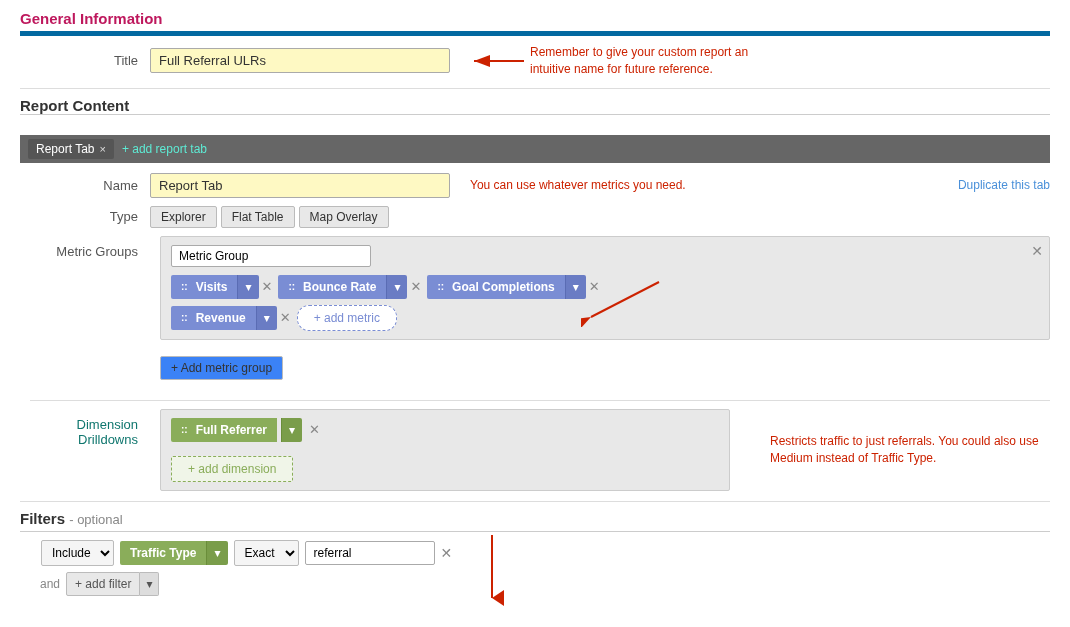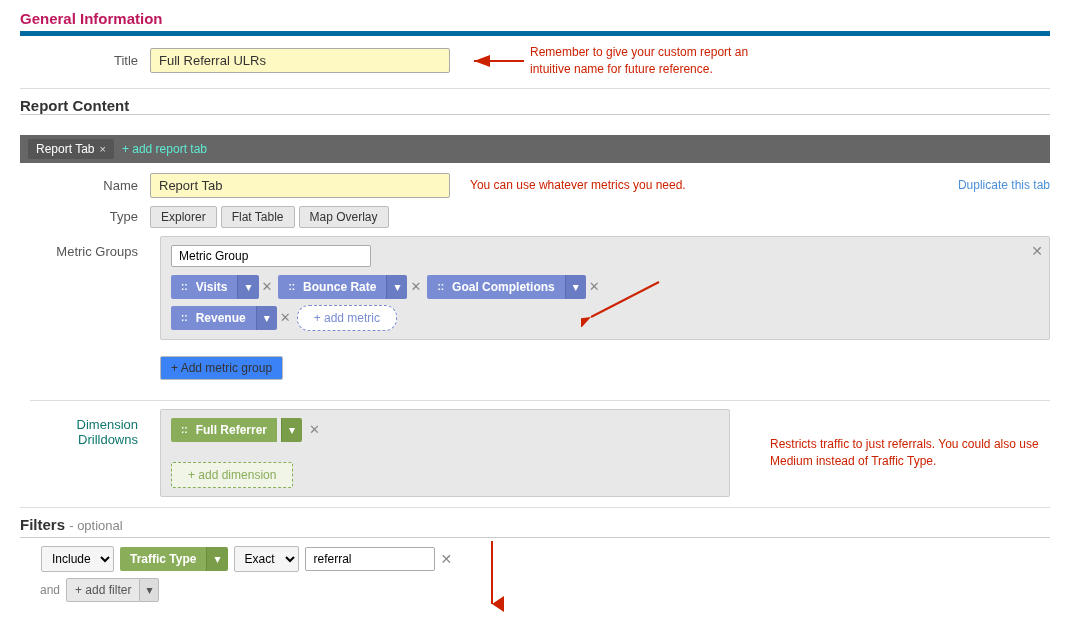--- a/index.html
+++ b/index.html
@@ -295,21 +295,21 @@
     }
 
     .add-dimension-btn {
       border: 1px dashed #8aad5a;
       color: #8aad5a;
       background: #f0f5e8;
       padding: 5px 16px;
       font-size: 12px;
       cursor: pointer;
       border-radius: 2px;
-      margin-top: 14px;
+      margin-top: 8px;
     }
 
     
     .filters-title {
       font-size: 15px;
       font-weight: bold;
       color: #333;
       margin-bottom: 8px;
       padding-bottom: 4px;
       border-bottom: 1px solid #ccc;

